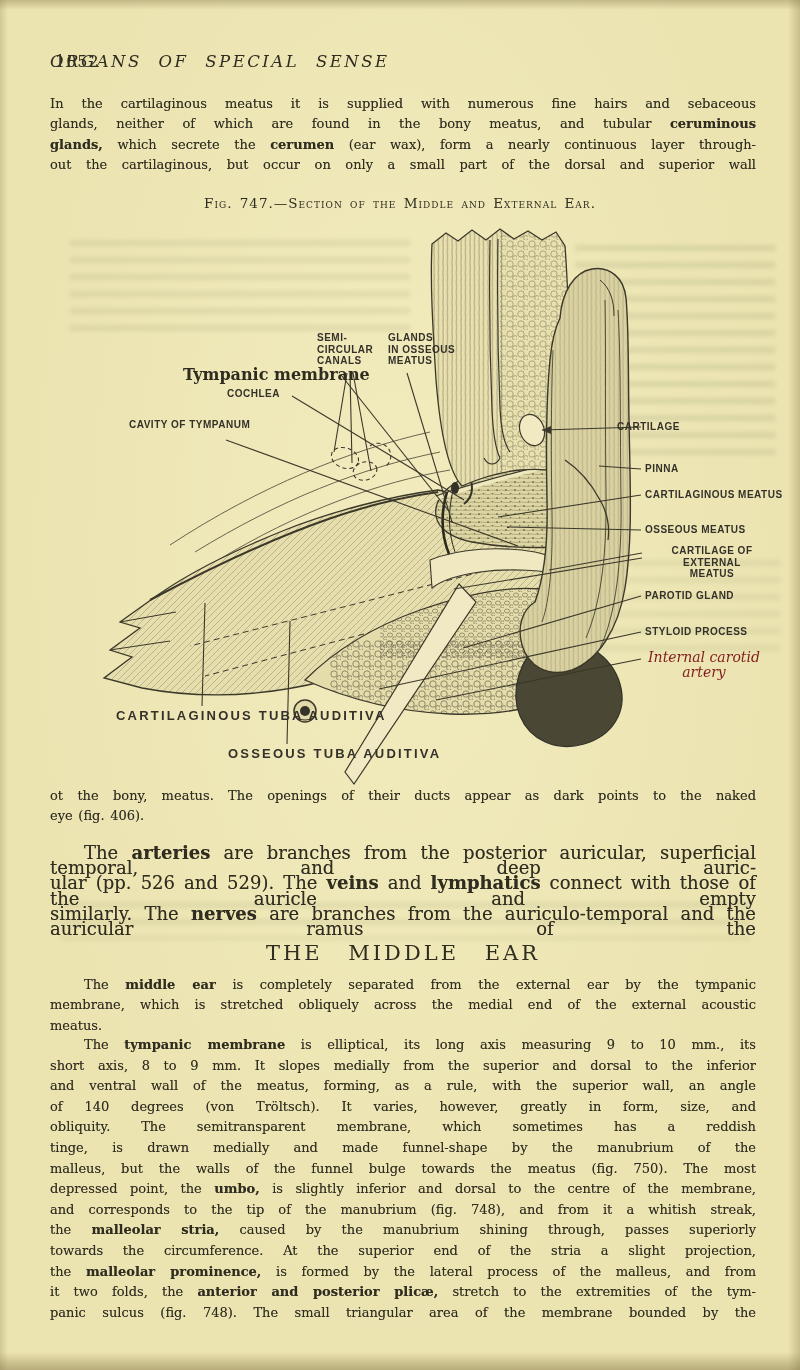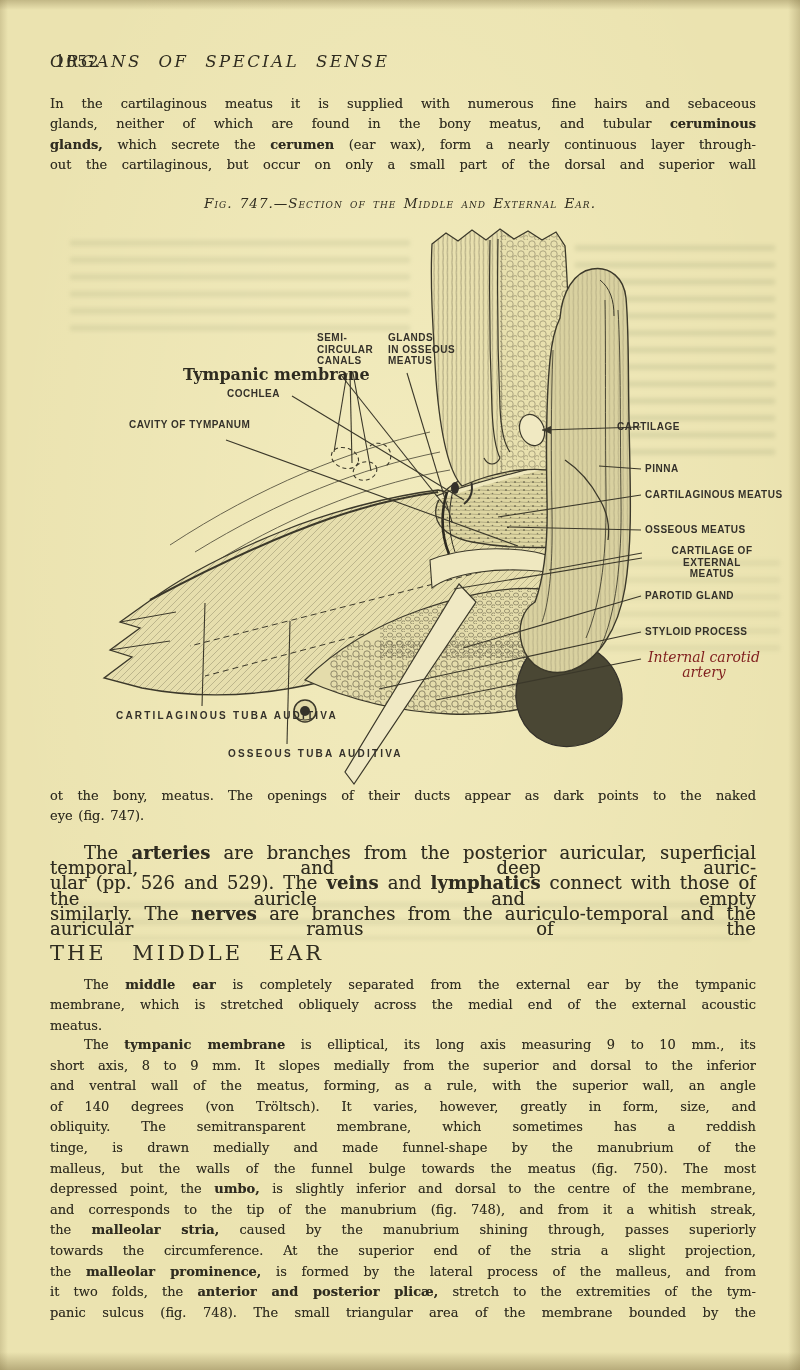--- a/index.html
+++ b/index.html
@@ -41,34 +41,34 @@
   .r-b{font-weight:bold;}
 
   #para1{top:94px;}
   #afterfig{top:786px;}
   #fineprint{top:845px;font-size:18px;line-height:15.2px;}
   #paraA{top:975px;}
   #paraB{top:1035px;line-height:20.6px;}
 
   .fig-caption{
     position:absolute;left:10px;top:195px;width:780px;text-align:center;
-    font-size:13.5px;font-variant:small-caps;letter-spacing:1px;word-spacing:2px;font-style:italic;
+    font-size:13.5px;font-variant:small-caps;letter-spacing:1px;word-spacing:2px;
   }
 
   .section-heading{
-    position:absolute;left:50px;top:941px;width:706px;
+    position:absolute;left:50px;top:941px;width:706px;text-align:center;
     font-size:21px;letter-spacing:3px;word-spacing:16px;
   }
 
   
   .flbl{
     position:absolute;font-family:"Liberation Sans",sans-serif;font-weight:bold;
     font-size:10px;line-height:11.5px;letter-spacing:.5px;color:#34312a;white-space:pre-line;
   }
-  .flbl.sp{font-size:10px;letter-spacing:2.2px;}
+  .flbl.sp{font-size:13px;letter-spacing:2.2px;}
   .flbl.ctr{text-align:center;}
   .flbl-serif{
     position:absolute;font-family:"DejaVu Serif",serif;font-weight:bold;
     font-size:16px;color:#2e2b20;white-space:nowrap;
   }
   .flbl-ital{
     position:absolute;font-family:"DejaVu Serif",serif;font-style:italic;
     font-size:14px;line-height:15px;color:#7f1d1d;text-align:center;white-space:pre-line;
   }
 
@@ -269,21 +269,21 @@
 MEATUS</div>
 <div class="flbl" style="left:645px;top:590px">PAROTID GLAND</div>
 <div class="flbl" style="left:645px;top:626px">STYLOID PROCESS</div>
 <div class="flbl-ital" style="left:645px;top:650px;width:118px">Internal carotid
 artery</div>
 <div class="flbl sp" style="left:116px;top:710px">CARTILAGINOUS TUBA AUDITIVA</div>
 <div class="flbl sp" style="left:228px;top:748px">OSSEOUS TUBA AUDITIVA</div>
 
 <div id="afterfig" class="textblock">
     <div class="tline"><span>ot the bony, meatus.  The openings of their ducts appear as dark points to the naked</span></div>
-    <div class="tline noj"><span>eye (fig. 747).</span></div>
+    <div class="tline noj"><span>eye (fig. 406).</span></div>
   </div>
 
 <div id="fineprint" class="textblock">
     <div class="tline" style="text-indent: 34px;"><span>The </span><span class="r-b">arteries</span><span> are branches from the posterior auricular, superficial temporal, and deep auric-</span></div>
     <div class="tline"><span>ular (pp. 526 and 529).  The </span><span class="r-b">veins</span><span> and </span><span class="r-b">lymphatics</span><span> connect with those of the auricle and empty</span></div>
     <div class="tline"><span>similarly.  The </span><span class="r-b">nerves</span><span> are branches from the auriculo-temporal and the auricular ramus of the</span></div>
   </div>
 
 <div class="section-heading">THE MIDDLE EAR</div>
 

